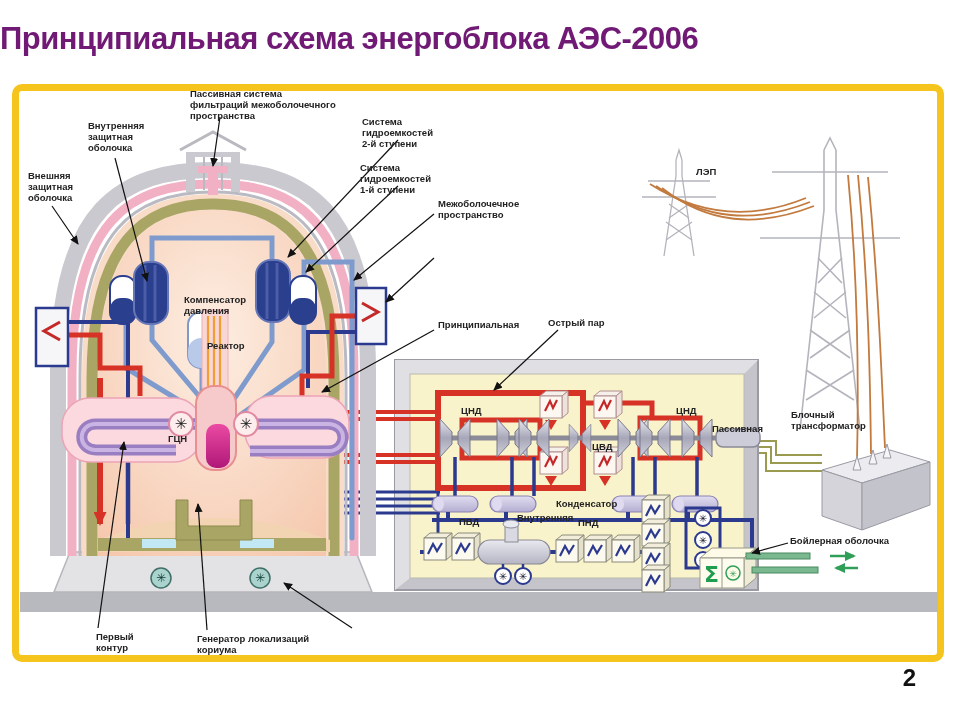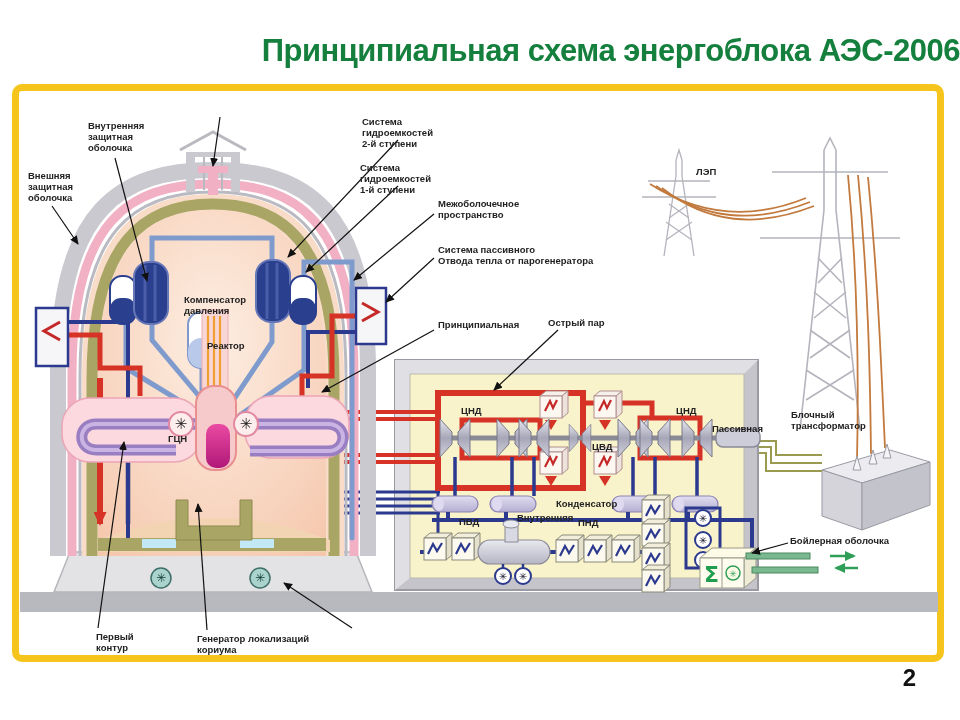--- a/index.html
+++ b/index.html
@@ -1,19 +1,19 @@
 <!DOCTYPE html>
 <html><head>
 <meta charset="utf-8">
 <style>
   html,body{margin:0;padding:0;}
   .stage{position:relative;width:960px;height:720px;background:#ffffff;overflow:hidden;
          font-family:"Liberation Sans",sans-serif;}
-  .title{position:absolute;top:22px;left:0;right:0;text-align:right;
-         font:700 31px/1.1 "Liberation Sans",sans-serif;color:#15803d;letter-spacing:-.5px;margin-top:12px;}
+  .title{position:absolute;top:22px;left:0;right:0;text-align:left;
+         font:700 31px/1.1 "Liberation Sans",sans-serif;color:#701a75;letter-spacing:-.5px;}
   .frame{position:absolute;left:12px;top:84px;width:918px;height:564px;
          border:7px solid #f6c51d;border-radius:10px;background:transparent;z-index:1;}
   svg.diag{position:absolute;left:0;top:0;z-index:2;}
   .lb{position:absolute;font:700 9.5px/1.18 "Liberation Sans",sans-serif;color:#222;
       white-space:pre-line;z-index:3;}
   .pagenum{position:absolute;right:44px;top:664px;font:700 24px "Liberation Sans",sans-serif;color:#111;z-index:3;}
 </style>
 </head>
 <body>
 
@@ -332,36 +332,37 @@
       <path d="M434,258 L386,302" marker-end="url(#mB)"></path>
       <path d="M434,330 L322,392" marker-end="url(#mB)"></path>
       <path d="M558,330 L494,390" marker-end="url(#mB)"></path>
       <path d="M788,543 L752,553" marker-end="url(#mB)"></path>
       <path d="M98,628 L124,442" marker-end="url(#mB)"></path>
       <path d="M207,630 L198,504" marker-end="url(#mB)"></path>
       <path d="M352,628 L284,583" marker-end="url(#mB)"></path>
     </g>
   </svg>
 
+  <div class="lb" style="left:190px;top:88px">Пассивная система
+фильтраций межоболочечного
+пространства</div>
   <div class="lb" style="left:88px;top:120px">Внутренняя
 защитная
 оболочка</div>
   <div class="lb" style="left:28px;top:170px">Внешняя
 защитная
 оболочка</div>
   <div class="lb" style="left:362px;top:116px">Система
 гидроемкостей
 2-й ступени</div>
   <div class="lb" style="left:360px;top:162px">Система
 гидроемкостей
 1-й ступени</div>
   <div class="lb" style="left:438px;top:198px">Межоболочечное
 пространство</div>
-  <div class="lb" style="left:438px;top:244px">Система пассивного
-Отвода тепла от парогенератора</div>
   <div class="lb" style="left:184px;top:294px">Компенсатор
 давления</div>
   <div class="lb" style="left:207px;top:340px">Реактор</div>
   <div class="lb" style="left:438px;top:319px">Принципиальная</div>
   <div class="lb" style="left:548px;top:317px">Острый пар</div>
   <div class="lb" style="left:696px;top:166px">ЛЭП</div>
   <div class="lb" style="left:168px;top:433px">ГЦН</div>
   <div class="lb" style="left:461px;top:405px">ЦНД</div>
   <div class="lb" style="left:592px;top:441px">ЦВД</div>
   <div class="lb" style="left:676px;top:405px">ЦНД</div>

